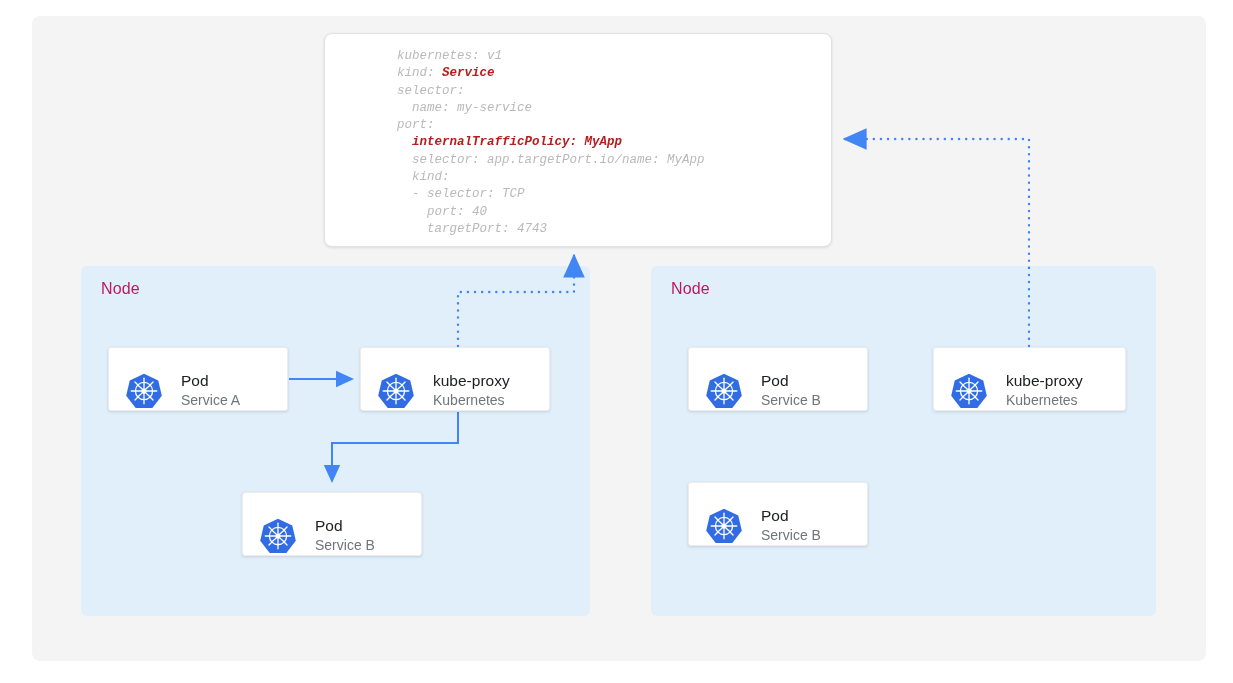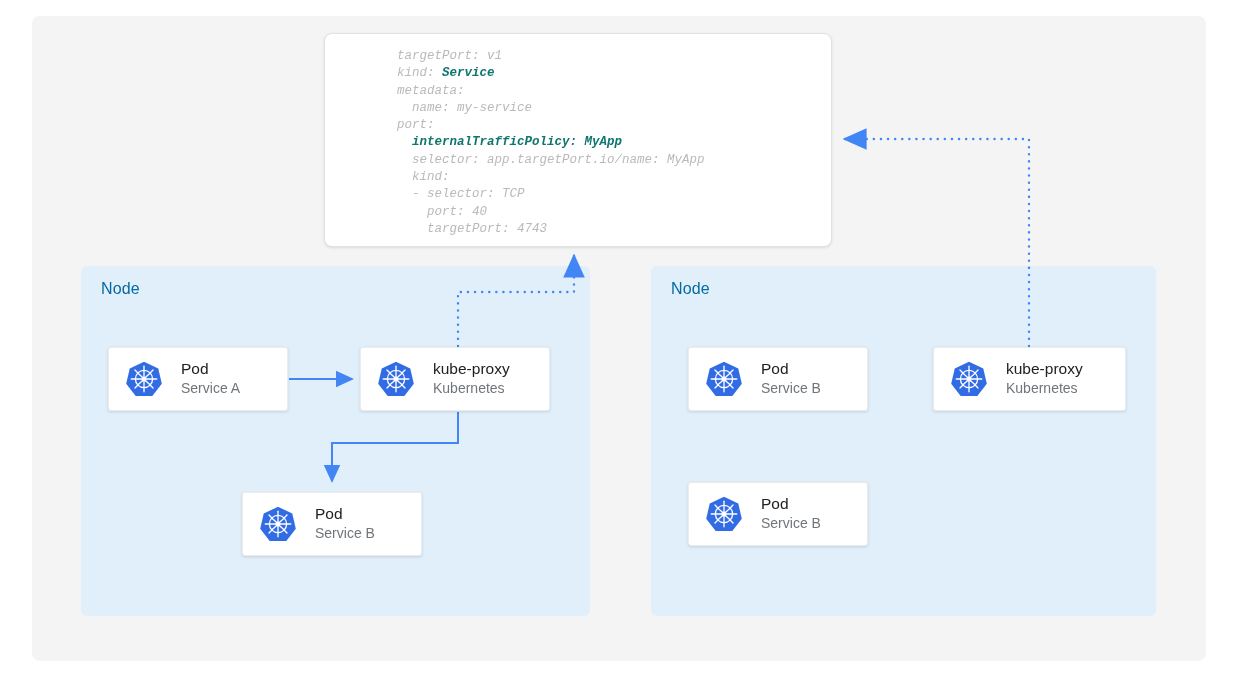--- a/index.html
+++ b/index.html
@@ -49,46 +49,46 @@
     font-family: "Liberation Mono", "DejaVu Sans Mono", monospace;
     font-size: 12.5px;
     line-height: 17.3px;
     font-style: italic;
     color: #b9b9b9;
     white-space: pre;
   }
   #manifest pre b {
     font-weight: bold;
     font-style: italic;
-    color: #0f766e;
+    color: #b91c1c;
   }
   
   .node-box {
     position: absolute;
     background: #e1effb;
     border-radius: 6px;
   }
   #node-left  { left: 81px;  top: 266px; width: 509px; height: 350px; }
   #node-right { left: 651px; top: 266px; width: 505px; height: 350px; }
   .node-label {
     position: absolute;
     left: 20px; top: 14px;
     font-size: 16px;
-    color: #0369a1;
+    color: #be185d;
     letter-spacing: .1px;
   }
   
   .card {
     position: absolute;
     background: #ffffff;
     border: 1px solid #ececec;
     border-radius: 3px;
     box-shadow: 0 1px 3px rgba(60,64,67,.18);
     display: flex;
-    align-items: center;
+    align-items: flex-end;
     height: 64px;
   }
   .card .logo {
     width: 38px; height: 38px;
     margin-left: 16px;
     flex: 0 0 38px;
   }
   .card .txt {
     margin-left: 18px;
     line-height: 1.18;
@@ -146,23 +146,23 @@
     <path d="M289,379 L352,379" stroke="#4285f4" stroke-width="2" fill="none" marker-end="url(#ah-right)"></path>
 
     <path d="M458,412 L458,443 L332,443 L332,481" stroke="#4285f4" stroke-width="2" fill="none" stroke-linejoin="miter" marker-end="url(#ah-down)"></path>
 
     <path d="M458,346 L458,292 L574,292 L574,256" stroke="#4285f4" stroke-width="2.4" fill="none" stroke-dasharray="0.1 7" stroke-linecap="round" marker-end="url(#ah-up)"></path>
 
     <path d="M1029,346 L1029,139 L845,139" stroke="#4285f4" stroke-width="2.4" fill="none" stroke-dasharray="0.1 7" stroke-linecap="round" marker-end="url(#ah-left)"></path>
   </svg>
 
   <div id="manifest">
-    <pre><span>targetPort: v1</span>
+    <pre><span>kubernetes: v1</span>
 <span>kind: <b>Service</b></span>
-<span>metadata:</span>
+<span>selector:</span>
 <span>  name: my-service</span>
 <span>port:</span>
 <span>  <b>internalTrafficPolicy: MyApp</b></span>
 <span>  selector: app.targetPort.io/name: MyApp</span>
 <span>  kind:</span>
 <span>  - selector: TCP</span>
 <span>    port: 40</span>
 <span>    targetPort: 4743</span></pre>
   </div>
 

